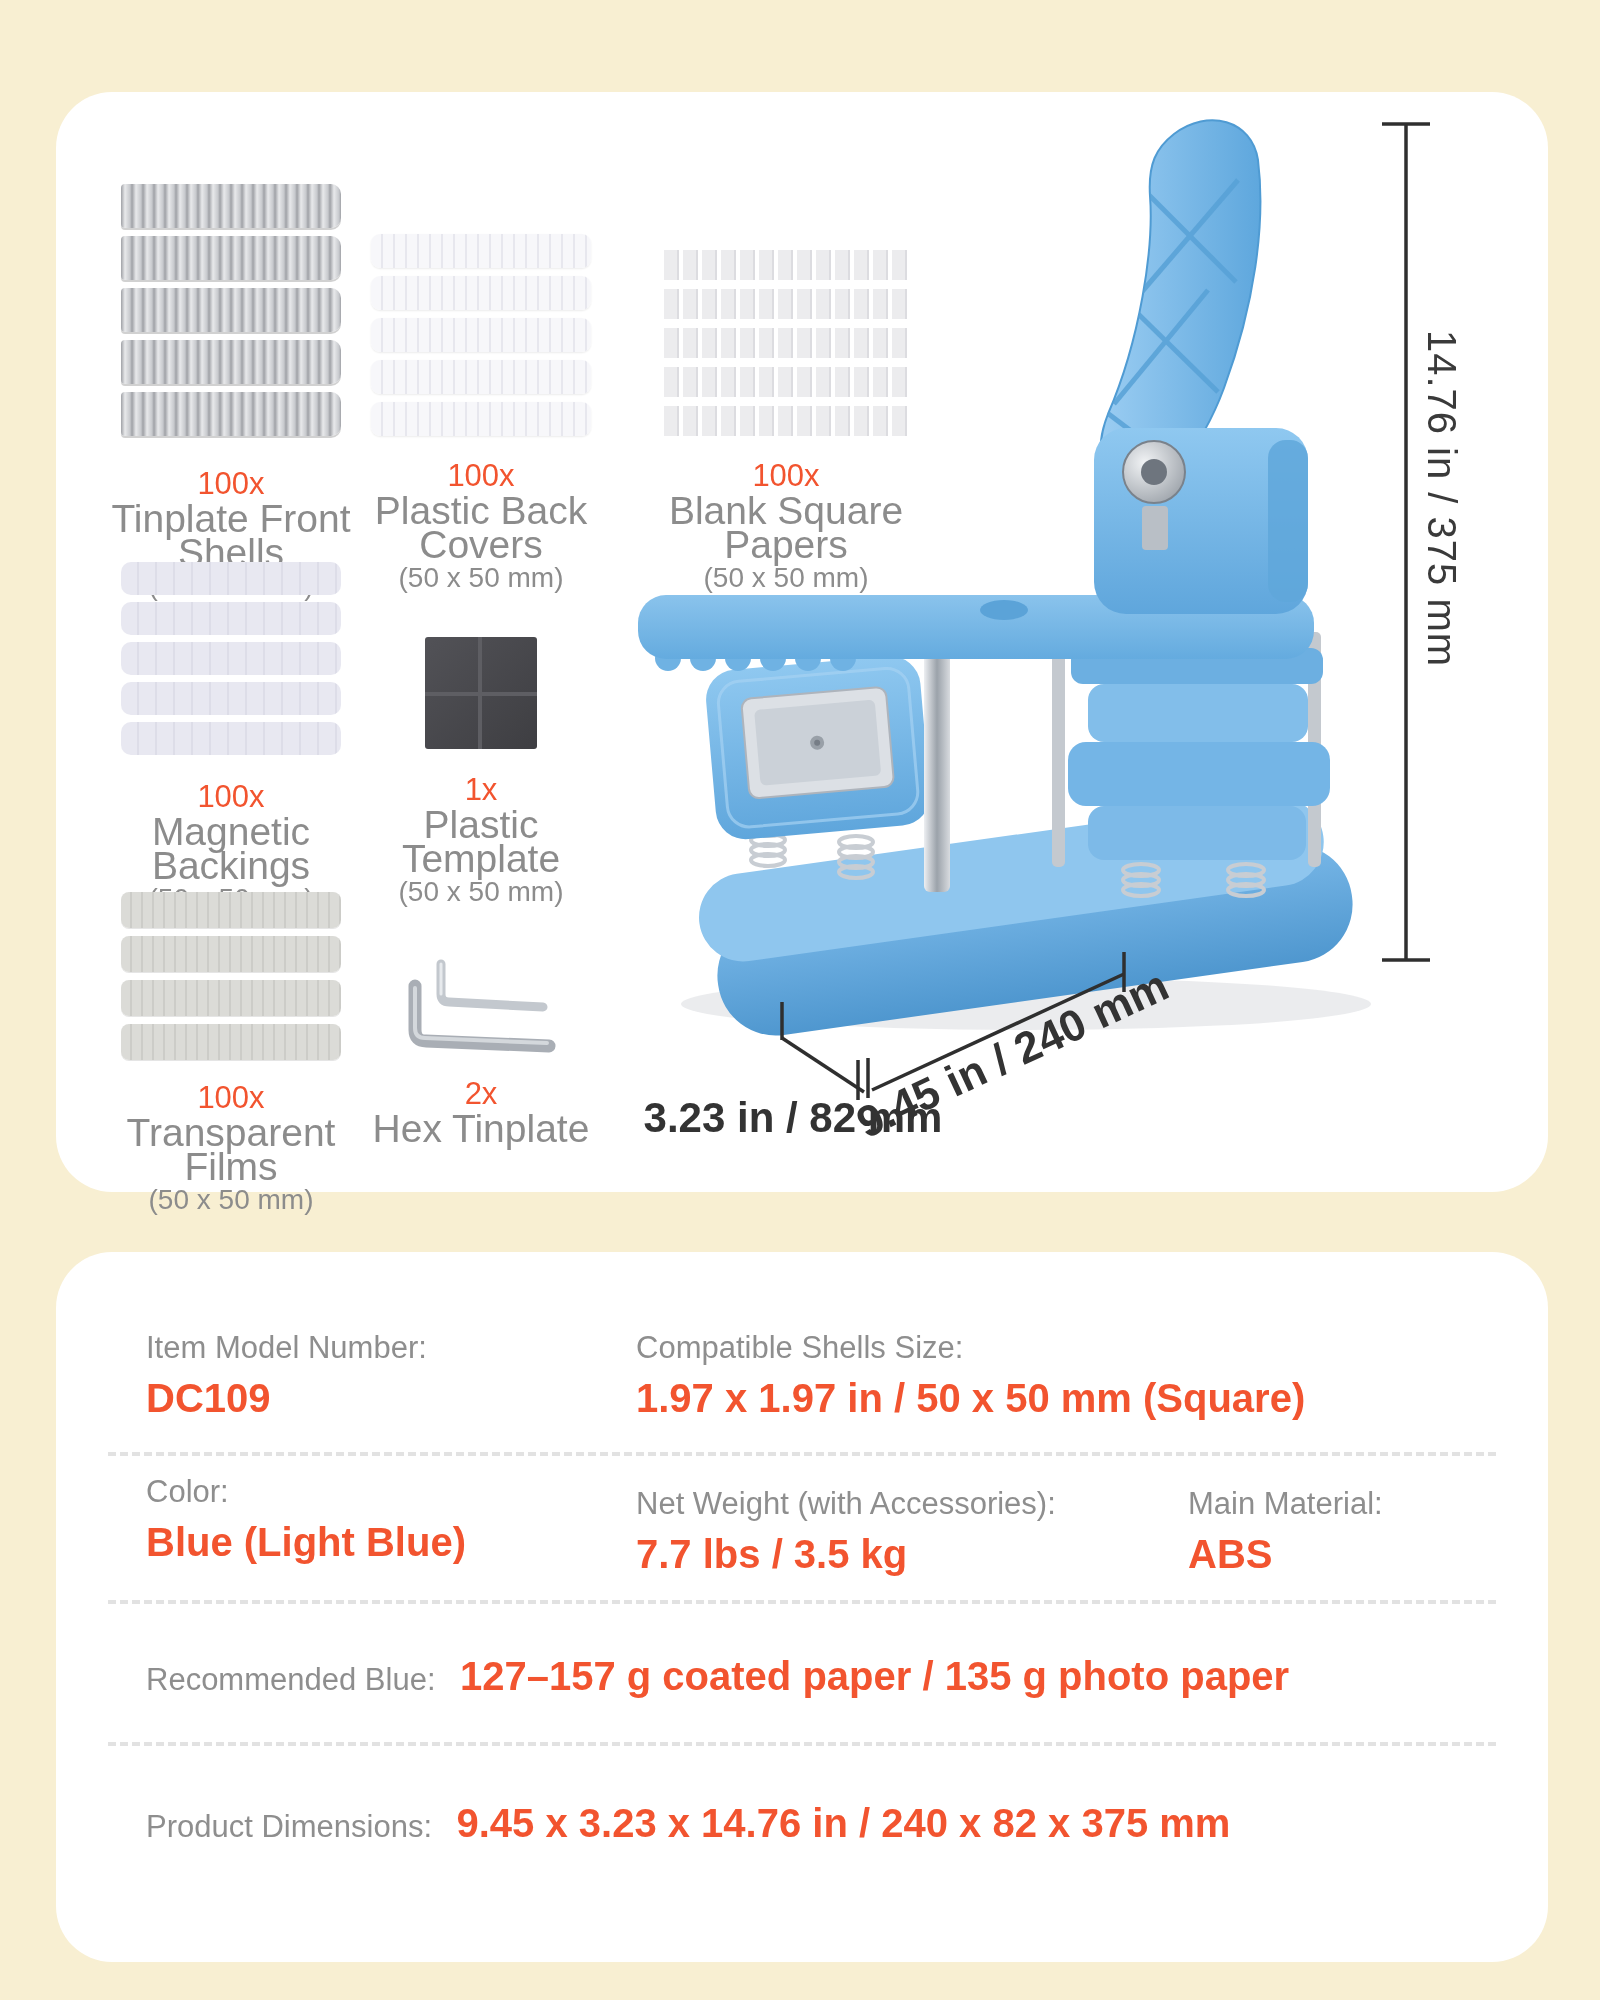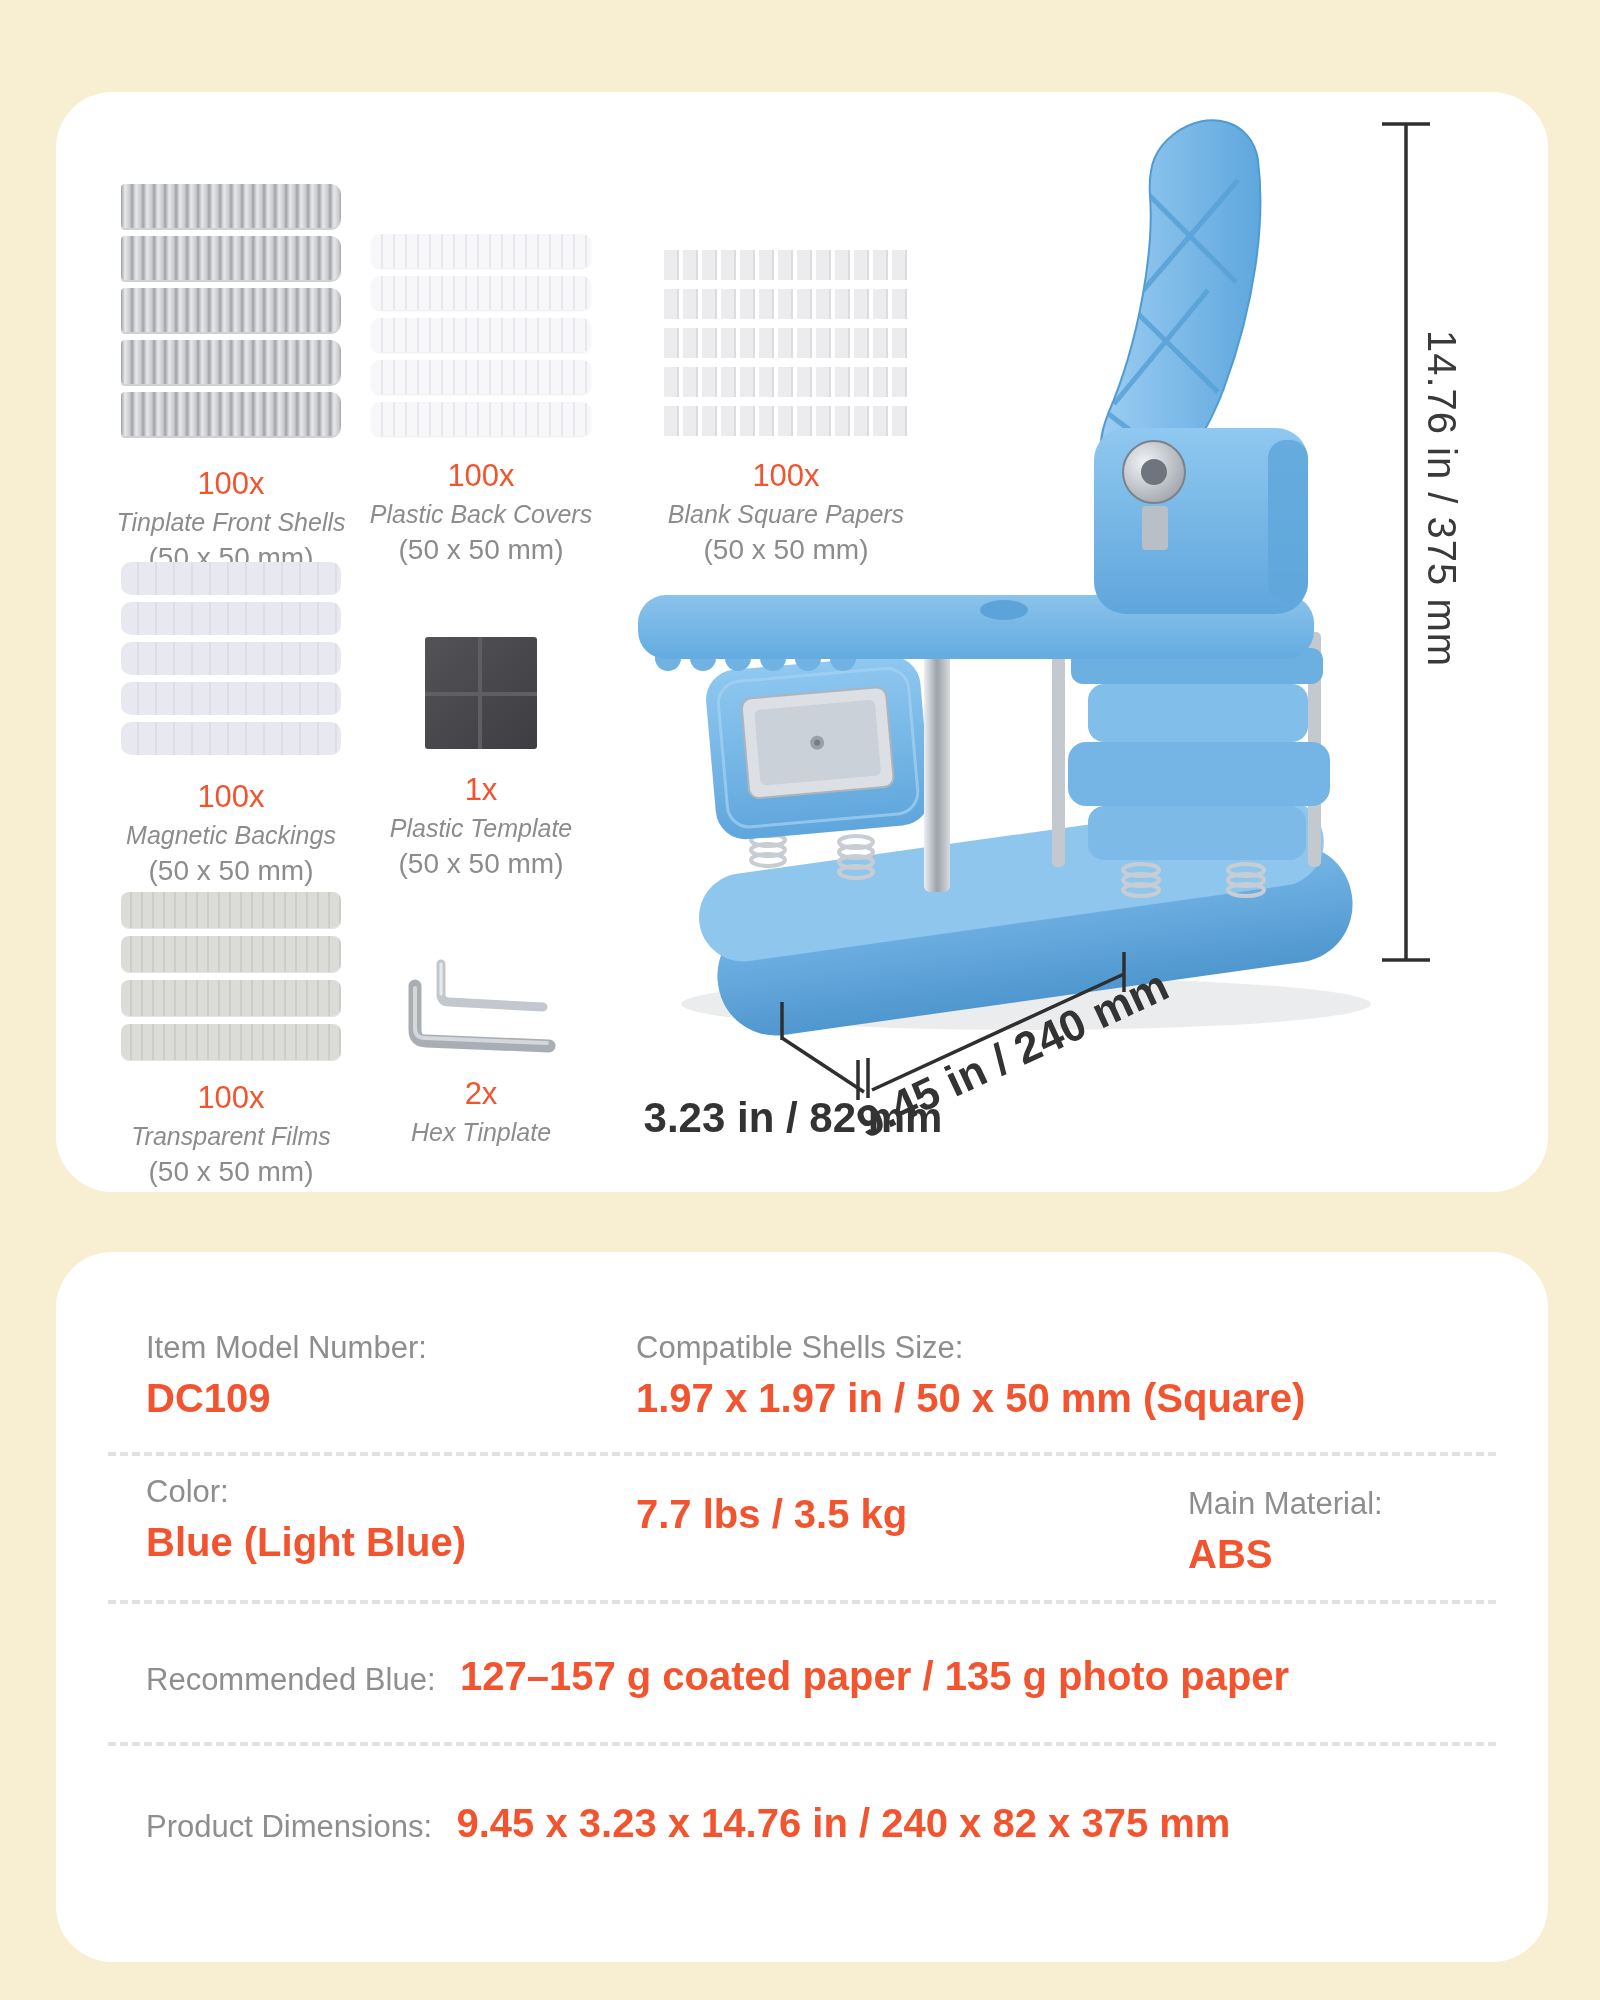--- a/index.html
+++ b/index.html
@@ -32,21 +32,21 @@
     background:repeating-linear-gradient(90deg,#E8E8F1 0 16px,#DDDDe8 16px 18px);}
   .strip-film{width:220px;height:36px;margin-bottom:8px;border-radius:8px;
     background:repeating-linear-gradient(90deg,#DBDBD7 0 9px,#CCCCC8 9px 11px);
     box-shadow:0 1px 0 rgba(0,0,0,0.10);}
   .template-square{width:112px;height:112px;margin:0 auto;border-radius:3px;
     background-image:
       linear-gradient(90deg,rgba(0,0,0,0) 0 53px,#5E5E63 53px 57px,rgba(0,0,0,0) 57px),
       linear-gradient(0deg,rgba(0,0,0,0) 0 53px,#5E5E63 53px 57px,rgba(0,0,0,0) 57px),
       linear-gradient(135deg,#525257,#3E3E42);}
   .qty{font-size:31px;font-weight:400;color:var(--accent);line-height:36px;}
-  .item-name{font-size:25px;color:var(--gray);line-height:40px;font-style:italic;}
+  .item-name{font-size:39px;color:var(--gray);line-height:34px;}
   .item-size{font-size:28px;color:var(--gray);line-height:32px;}
 
   
   .machine-svg{position:absolute;left:0;top:0;}
   .dim-label{position:absolute;color:#333;white-space:nowrap;text-align:center;}
   #dim-height{left:1215px;top:384px;width:340px;font-size:40px;font-weight:500;color:#3A3A3A;
     letter-spacing:1px;transform:rotate(90deg);}
   #dim-depth{left:577px;top:1002px;width:320px;font-size:42px;font-weight:600;}
   #dim-width{left:784px;top:937px;width:345px;font-size:44px;font-weight:600;transform:rotate(-25deg);}
 
@@ -297,20 +297,21 @@
       <p class="spec-value">1.97 x 1.97 in / 50 x 50 mm (Square)</p>
     </div>
 
     <div class="divider" style="top:200px;"></div>
 
     <div class="spec-cell" style="left:90px;top:220px;">
       <p class="spec-label">Color:</p>
       <p class="spec-value">Blue (Light Blue)</p>
     </div>
     <div class="spec-cell" style="left:580px;top:232px;">
+      <p class="spec-label">Net Weight (with Accessories):</p>
       <p class="spec-value">7.7 lbs / 3.5 kg</p>
     </div>
     <div class="spec-cell" style="left:1132px;top:232px;">
       <p class="spec-label">Main Material:</p>
       <p class="spec-value">ABS</p>
     </div>
 
     <div class="divider" style="top:348px;"></div>
 
     <div class="spec-inline" style="left:90px;top:398px;">

